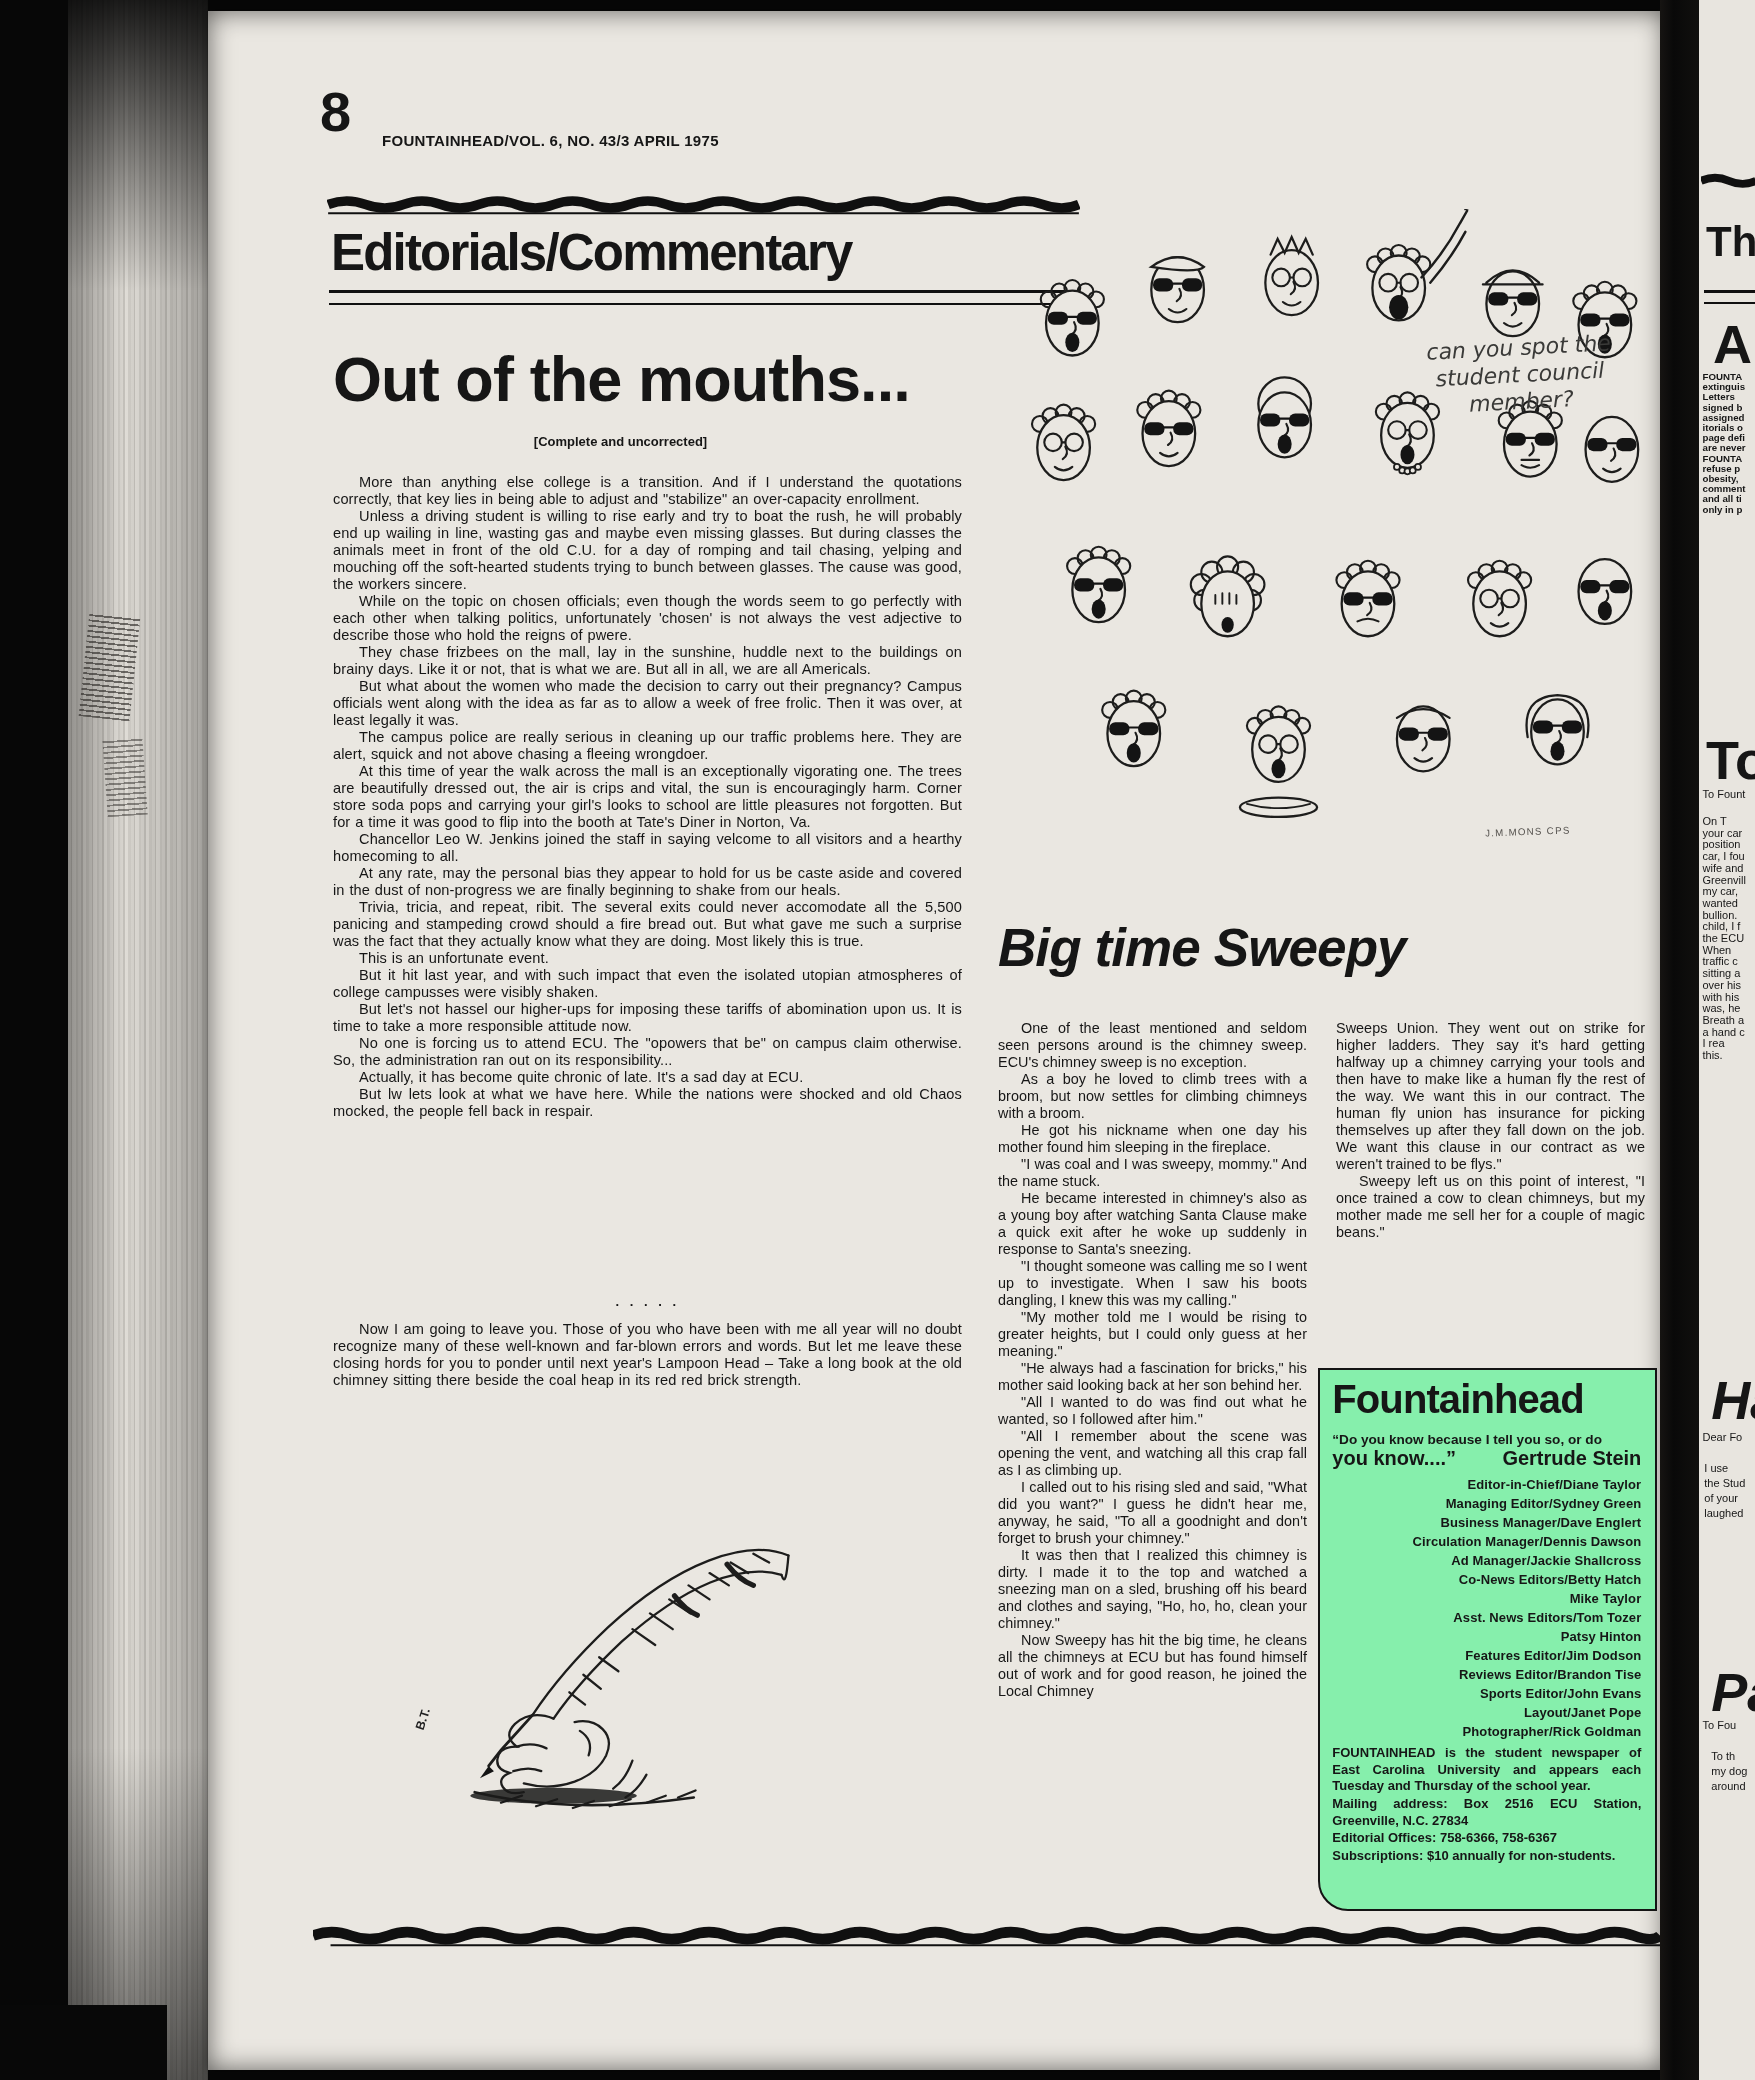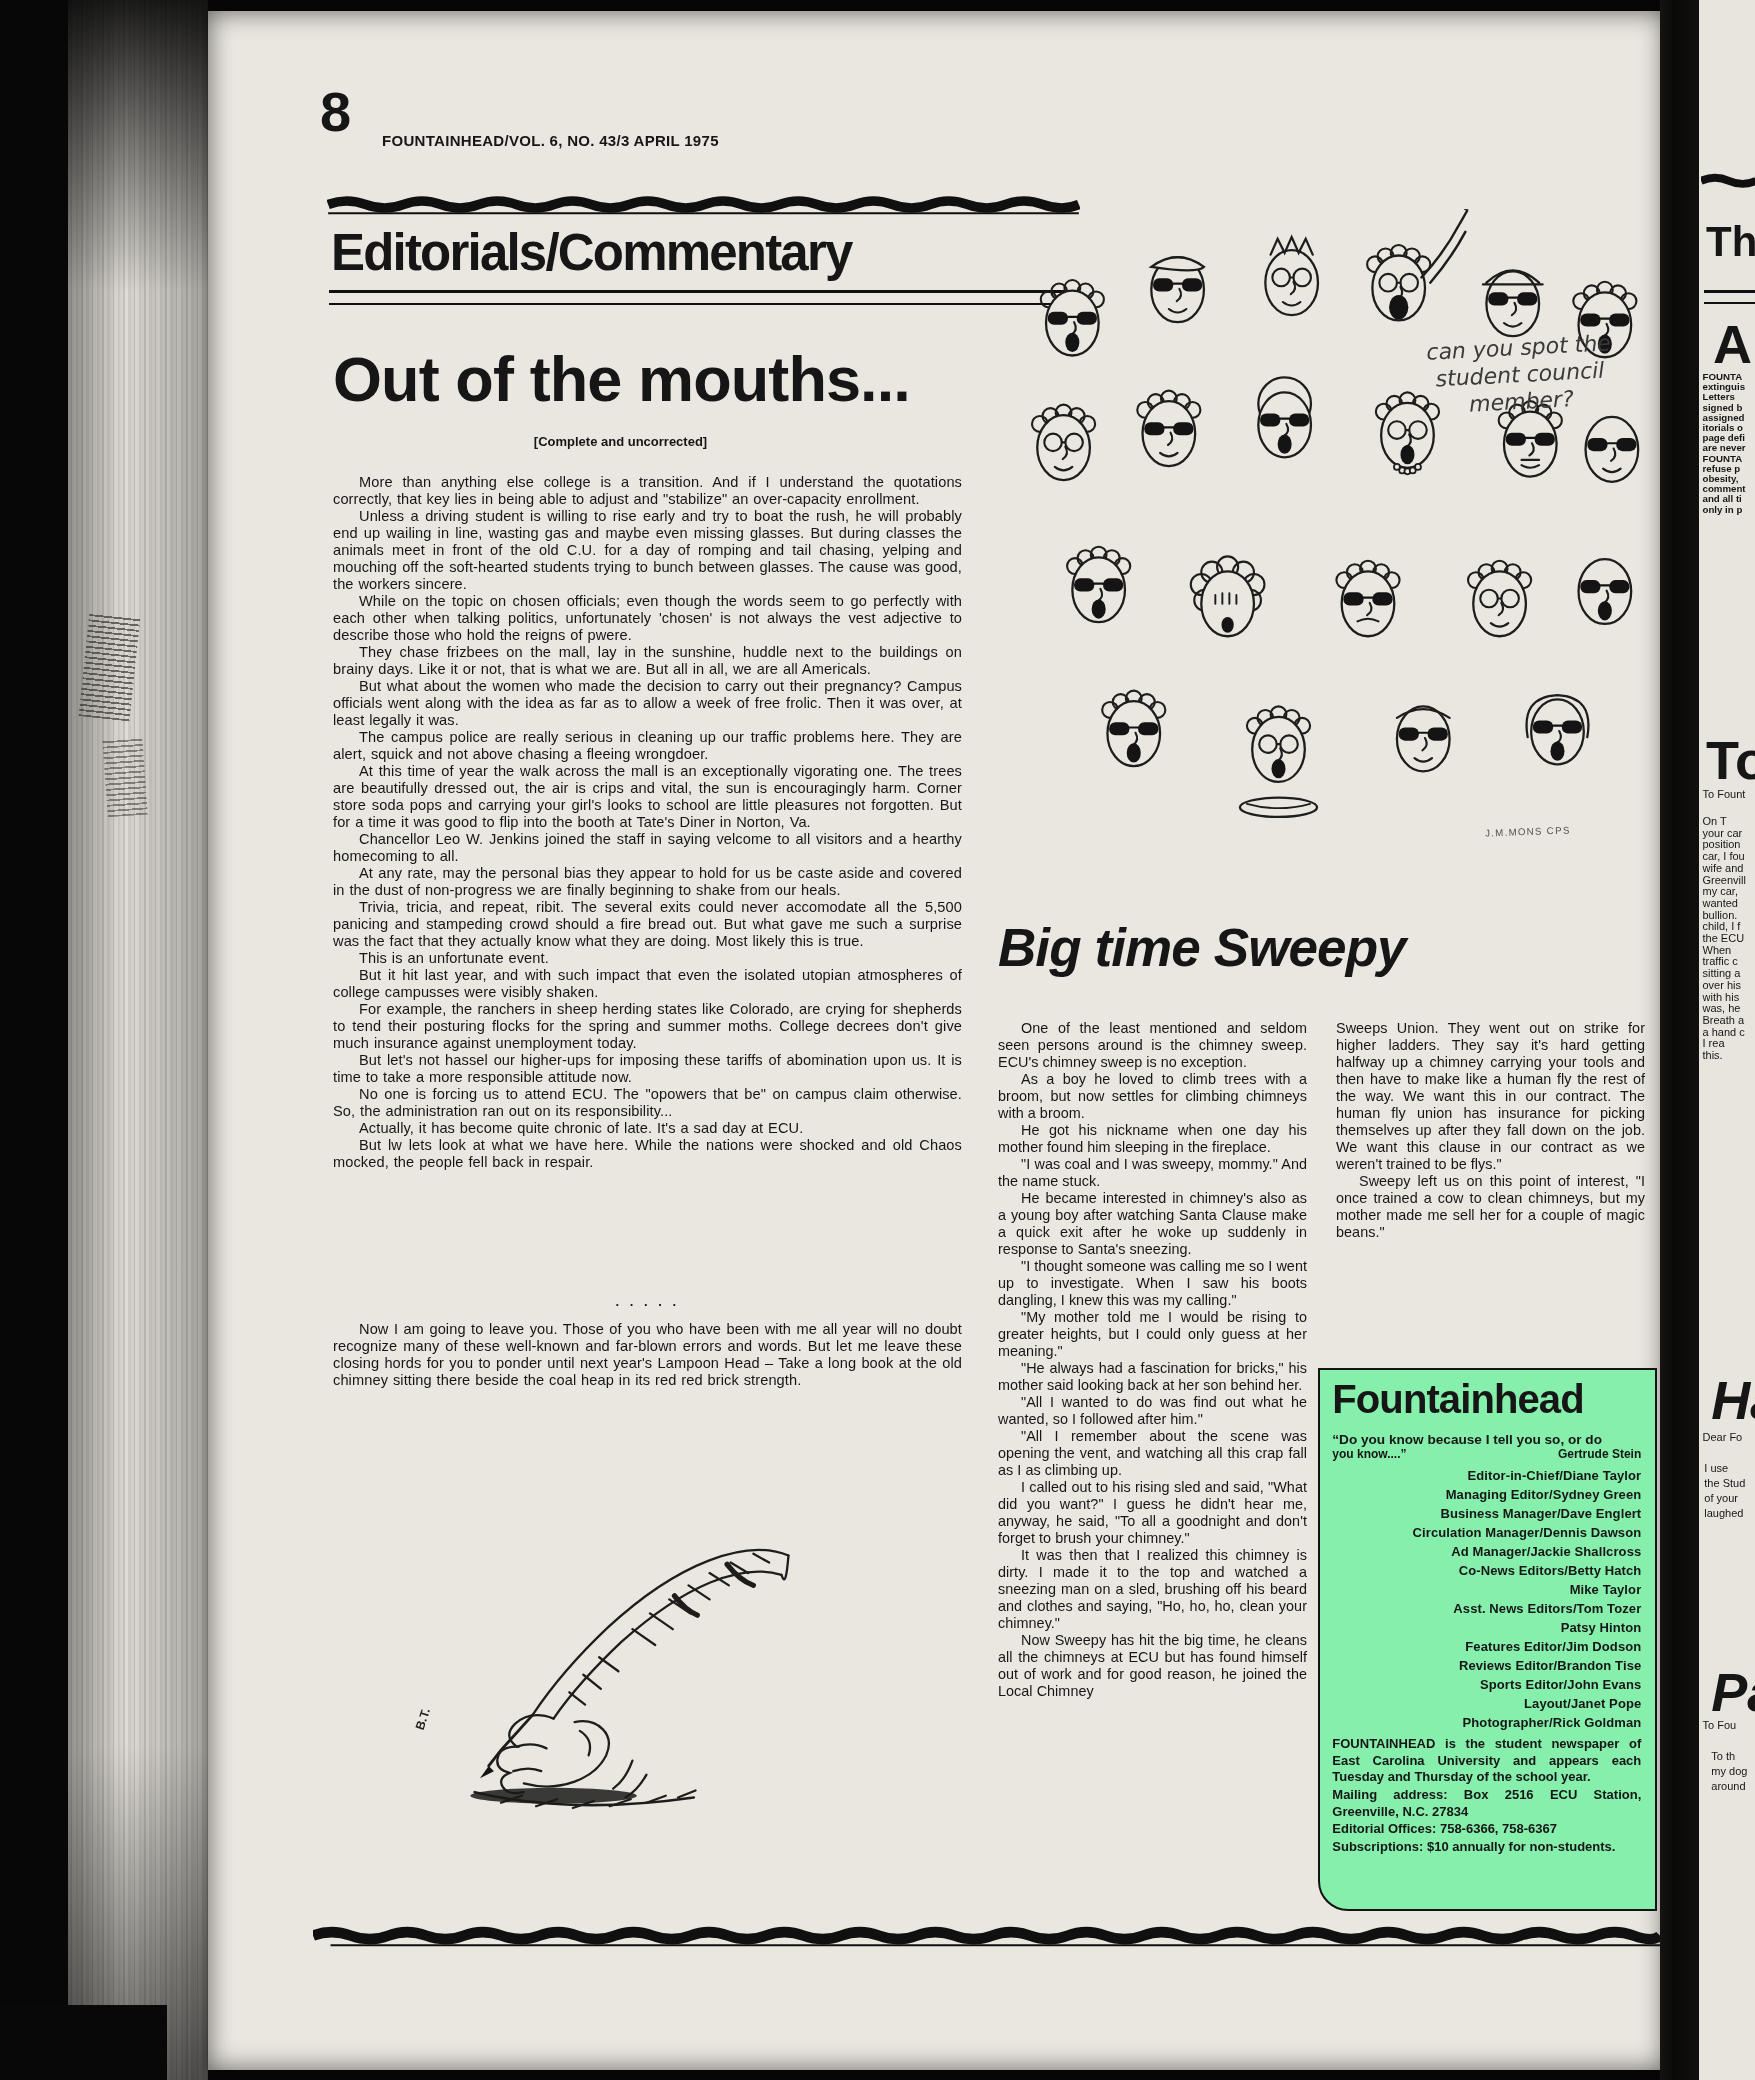--- a/index.html
+++ b/index.html
@@ -67,21 +67,20 @@
       <p>While on the topic on chosen officials; even though the words seem to go perfectly with each other when talking politics, unfortunately 'chosen' is not always the vest adjective to describe those who hold the reigns of pwere.</p>
       <p>They chase frizbees on the mall, lay in the sunshine, huddle next to the buildings on brainy days.  Like it or not, that is what we are.  But all in all, we are all Americals.</p>
       <p>But what about the women who made the decision to carry out their pregnancy?  Campus officials went along with the idea as far as to allow a week of free frolic.  Then it was over, at least legally it was.</p>
       <p>The campus police are really serious in cleaning up our traffic problems here.  They are alert, squick and not above chasing a fleeing wrongdoer.</p>
       <p>At this time of year the walk across the mall is an exceptionally vigorating one.  The trees are beautifully dressed out, the air is crips and vital, the sun is encouragingly harm.  Corner store soda pops and carrying your girl's looks to school are little pleasures not forgotten.  But for a time it was good to flip into the booth at Tate's Diner in Norton, Va.</p>
       <p>Chancellor Leo W. Jenkins joined the staff in saying velcome to all visitors and a hearthy homecoming to all.</p>
       <p>At any rate, may the personal bias they appear to hold for us be caste aside and covered in the dust of non-progress we are finally beginning to shake from our heals.</p>
       <p>Trivia, tricia, and repeat, ribit.  The several exits could never accomodate all the 5,500 panicing and stampeding crowd should a fire bread out.  But what gave me such a surprise was the fact that they actually know what they are doing.  Most likely this is true.</p>
       <p>This is an unfortunate event.</p>
       <p>But it hit last year, and with such impact that even the isolated utopian atmospheres of college campusses were visibly shaken.</p>
-      <p>For example, the ranchers in sheep herding states like Colorado, are crying for shepherds to tend their posturing flocks for the spring and summer moths.  College decrees don't give much insurance against unemployment today.</p>
       <p>But let's not hassel our higher-ups for imposing these tariffs of abomination upon us.  It is time to take a more responsible attitude now.</p>
       <p>No one is forcing us to attend ECU.  The "opowers that be" on campus claim otherwise.  So, the administration ran out on its responsibility...</p>
       <p>Actually, it has become quite chronic of late.  It's a sad day at ECU.</p>
       <p>But lw lets look at what we have here.  While the nations were shocked and old Chaos mocked, the people fell back in respair.</p>
     </div>
 
     <div class="abs" style="left:125px;top:1283px;width:629px;text-align:center;font-size:13px;font-weight:bold;letter-spacing:3.5px;">. . . . .</div>
     <div class="abs body-col" style="left:125px;top:1310px;width:629px;">
       <p>Now I am going to leave you.  Those of you who have been with me all year will no doubt recognize many of these well-known and far-blown errors and words.  But let me leave these closing hords for you to ponder until next year's Lampoon Head – Take a long book at the old chimney sitting there beside the coal heap in its red red brick strength.</p>
     </div>
@@ -307,21 +306,21 @@
     </div>
     <div class="abs nar-col" style="left:1128px;top:1009px;width:309px;">
       <p style="text-indent:0;">Sweeps Union.  They went out on strike for higher ladders.  They say it's hard getting halfway up a chimney carrying your tools and then have to make like a human fly the rest of the way.  We want this in our contract.  The human fly union has insurance for picking themselves up after they fall down on the job.  We want this clause in our contract as we weren't trained to be flys."</p>
       <p>Sweepy left us on this point of interest, "I once trained a cow to clean chimneys, but my mother made me sell her for a couple of magic beans."</p>
     </div>
 
     <div class="abs" id="fh-box">
       <div class="inner">
         <div style="font-size:40px;font-weight:bold;letter-spacing:-0.9px;">Fountainhead</div>
         <div style="font-size:13.6px;font-weight:bold;margin-top:10.5px;">“Do you know because I tell you so, or do</div>
-        <div style="font-size:12px;font-weight:bold;display:flex;justify-content:space-between;">
+        <div style="font-size:20px;font-weight:bold;display:flex;justify-content:space-between;">
           <span>you know....”</span>
           <span>Gertrude Stein</span>
         </div>
         <div style="margin-top:5.3px;">
           <div class="staff-line">Editor-in-Chief/Diane Taylor</div>
           <div class="staff-line">Managing Editor/Sydney Green</div>
           <div class="staff-line">Business Manager/Dave Englert</div>
           <div class="staff-line">Circulation Manager/Dennis Dawson</div>
           <div class="staff-line">Ad Manager/Jackie Shallcross</div>
           <div class="staff-line">Co-News Editors/Betty Hatch</div>

